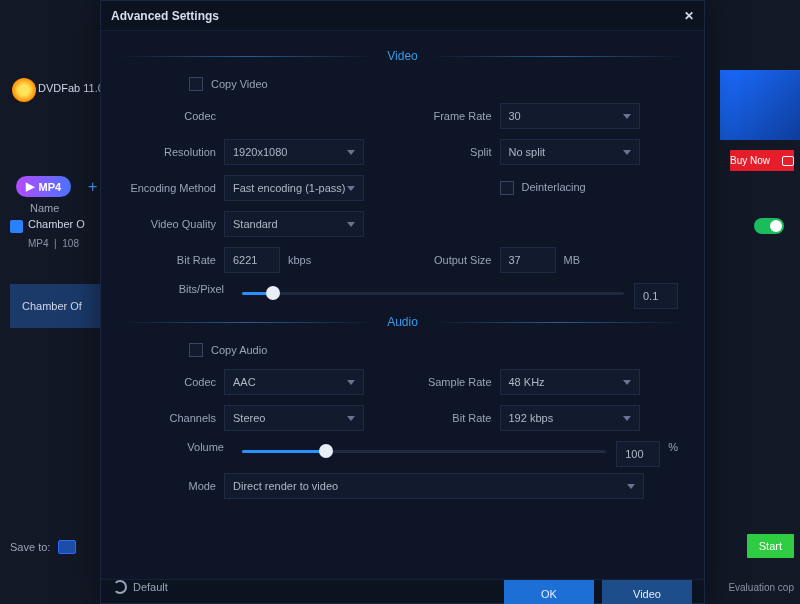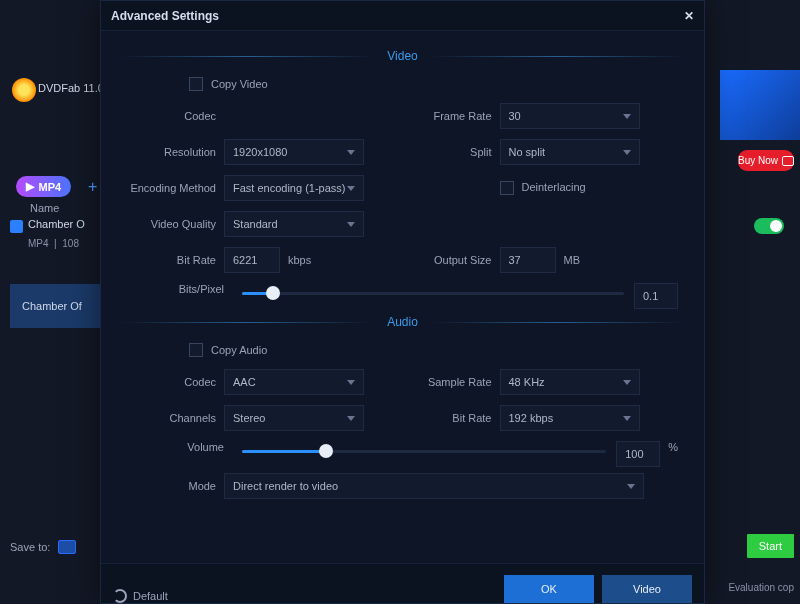--- a/index.html
+++ b/index.html
@@ -12,21 +12,21 @@
   .bg-pill { position: absolute; left: 16px; top: 176px; display:flex; align-items:center; gap:4px; padding: 4px 10px; border-radius: 12px; background: linear-gradient(90deg,#b44bff,#4b74ff); color:#fff; font-size:11px; font-weight:bold; }
   .bg-plus { position: absolute; left: 88px; top: 178px; color:#4b9dff; font-size:16px; }
   .bg-nameh { position: absolute; left: 30px; top: 202px; font-size:11px; color:#9aa4b8; }
   .bg-item { position: absolute; left: 10px; top: 218px; width: 90px; font-size: 11px; color: #cfd8ea; }
   .bg-item2 { position: absolute; left: 28px; top: 238px; font-size: 10px; color: #8a93a8; }
   .bg-item3 { position: absolute; left: 10px; top: 284px; width: 100px; padding:16px 12px; background:#1b3a6a; font-size: 11px; color: #cfd8ea; }
   .bg-checkbox { position:absolute; left:10px; top:220px; width:13px; height:13px; background:#2a80ff; border-radius:2px; }
   .bg-saveto { position: absolute; left: 10px; top: 540px; font-size:11px; color:#9aa4b8; display:flex; align-items:center; gap:8px; }
   .bg-folder { width:18px; height:14px; background:#1d4fa8; border-radius:2px; border:1px solid #2a6cff; }
   .bg-right-panel { position:absolute; right:0; top:70px; width:80px; height:70px; background:linear-gradient(135deg,#1a6cff,#0e3d9a); }
-  .bg-buynow { position:absolute; right:6px; top:150px; background:#e61e2b; color:#fff; font-size:10px; padding:5px 0; border-radius:9px; display:flex; align-items:center; gap:4px; }
+  .bg-buynow { position:absolute; right:6px; top:150px; background:#e61e2b; color:#fff; font-size:10px; padding:5px 0; border-radius:1px; display:flex; align-items:center; gap:12px; }
   .bg-cart { width:12px; height:10px; border:1px solid #fff; border-radius:2px; }
   .bg-toggle { position:absolute; right:16px; top:218px; width:30px; height:16px; background:#1abc5c; border-radius:8px; }
   .bg-toggle::after { content:''; position:absolute; right:2px; top:2px; width:12px; height:12px; background:#fff; border-radius:50%; }
   .bg-start { position:absolute; right:6px; top:534px; background:#2ecc40; color:#fff; font-size:11px; padding:6px 12px; border-radius:1px; }
   .bg-eval { position:absolute; right:6px; top:582px; font-size:10px; color:#8a93a8; }
 
   
   .modal { position:absolute; left:100px; top:0; width:605px; height:604px; background:#0e1526; border:1px solid rgba(80,120,200,0.18); box-shadow:0 0 30px rgba(0,0,0,0.5); display:flex; flex-direction:column; }
   .modal-title { height:30px; background:#0b1220; display:flex; align-items:center; padding:0 10px; border-bottom:1px solid rgba(80,120,200,0.15); }
   .modal-title span { font-size:12px; font-weight:bold; color:#d6deee; }
@@ -54,21 +54,21 @@
   .checkbox-row { display:flex; align-items:center; gap:8px; margin-left:70px; margin-bottom:12px; font-size:11px; color:#9aa4b8; }
   .checkbox-row2 { display:flex; gap:8px; font-size:11px; color:#9aa4b8; }
   .chk { width:14px; height:14px; border:1px solid #3a4560; background:#121a2e; }
 
   .slider-row { display:flex; align-items:flex-start; margin:8px 8px 6px; }
   .slider { position:relative; flex:1; height:20px; margin:0 10px; }
   .slider-track { position:absolute; left:0; right:0; top:9px; height:3px; background:#1e2a42; border-radius:2px; }
   .slider-fill { position:absolute; left:0; top:9px; height:3px; background:#2a90ff; border-radius:2px; }
   .slider-thumb { position:absolute; top:3px; width:14px; height:14px; background:#e8eef8; border-radius:50%; transform:translateX(-50%); }
 
-  .modal-footer { height:40px; background:#0b1220; display:flex; align-items:flex-end; padding:0 12px; border-top:1px solid rgba(80,120,200,0.15); }
+  .modal-footer { height:24px; background:#0b1220; display:flex; align-items:flex-start; padding:0 12px; border-top:1px solid rgba(80,120,200,0.15); }
   .default-btn { display:flex; align-items:center; gap:6px; font-size:11px; color:#9aa4b8; cursor:pointer; }
   .refresh { width:14px; height:14px; border:2px solid #9aa4b8; border-radius:50%; border-left-color:transparent; position:relative; }
   .footer-spacer { flex:1; }
   .btn { width:90px; height:28px; display:flex; align-items:center; justify-content:center; font-size:11px; color:#e8eef8; cursor:pointer; margin-left:8px; }
   .btn-ok { background:#1d6fd6; }
   .btn-cancel { background:#1d4d8a; }
   .gap { width:24px; }
 </style>
 </head>
 <body>

